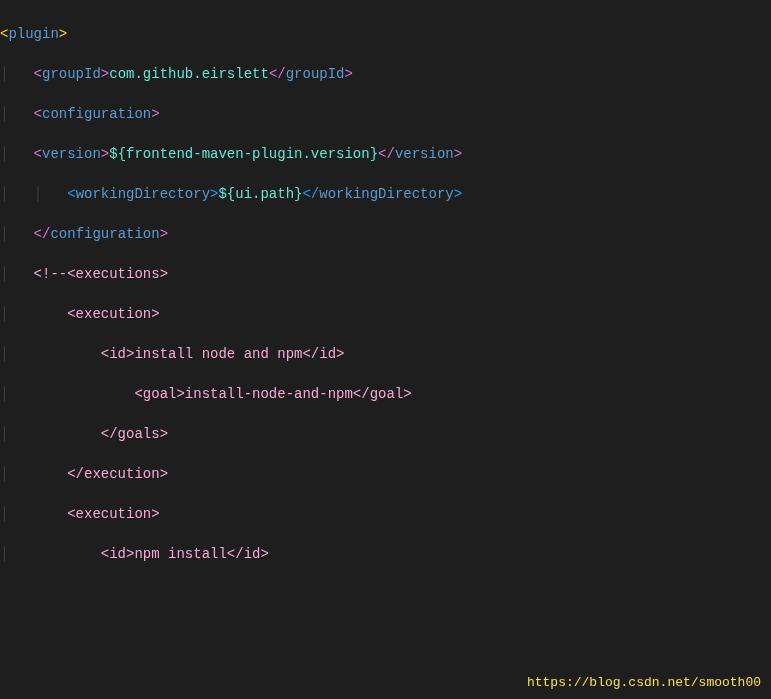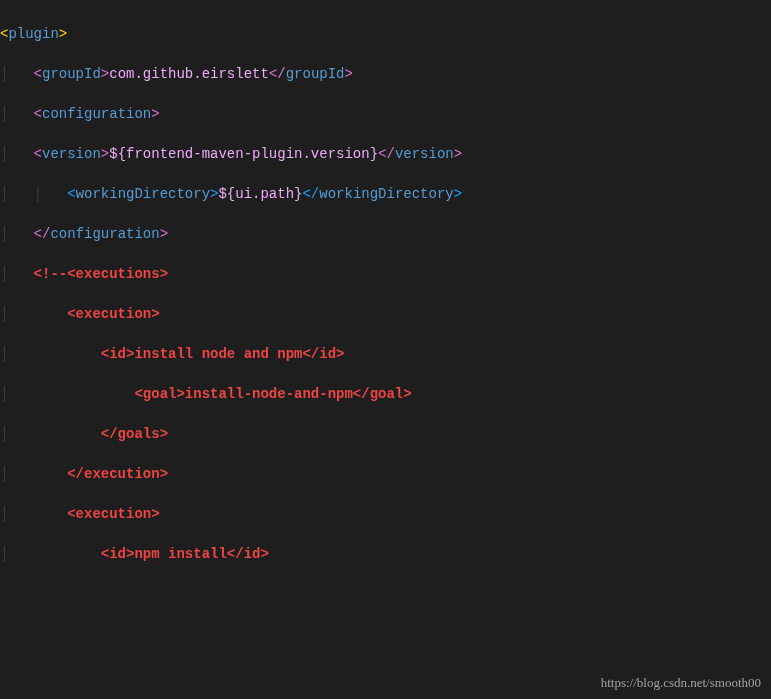--- a/index.html
+++ b/index.html
@@ -16,36 +16,36 @@
   }
   .editor {
     padding: 4px 0;
     white-space: pre;
   }
   .line {
     height: 20px;
     position: relative;
   }
   .tag { color: #569cd6; }
-  .text { color: #f0abfc; }
-  .comment { color: #ef4444; font-weight: bold; }
+  .text { color: #5eead4; }
+  .comment { color: #f9a8d4; }
   .bracket0 { color: #ffd700; }
   .bracket1 { color: #da70d6; }
   .bracket2 { color: #179fff; }
   .guide {
     color: #404040;
     user-select: none;
   }
   .watermark {
     position: absolute;
     bottom: 6px;
     right: 10px;
-    color: #a3a3a3;
+    color: #fde047;
     font-size: 13px;
-    font-family: Liberation Serif, serif;
+    font-family: Liberation Mono, monospace;
   }
 </style>
 </head>
 <body>
 
 <div class="editor">
 <div class="line"><span class="bracket0">&lt;</span><span class="tag">plugin</span><span class="bracket0">&gt;</span></div>
 <div class="line"><span class="guide">│   </span><span class="bracket1">&lt;</span><span class="tag">groupId</span><span class="bracket1">&gt;</span><span class="text">com.github.eirslett</span><span class="bracket1">&lt;/</span><span class="tag">groupId</span><span class="bracket1">&gt;</span></div>
 <div class="line"><span class="guide">│   </span><span class="bracket1">&lt;</span><span class="tag">configuration</span><span class="bracket1">&gt;</span></div>
 <div class="line"><span class="guide">│   </span><span class="bracket1">&lt;</span><span class="tag">version</span><span class="bracket1">&gt;</span><span class="text">${frontend-maven-plugin.version}</span><span class="bracket1">&lt;/</span><span class="tag">version</span><span class="bracket1">&gt;</span></div>

